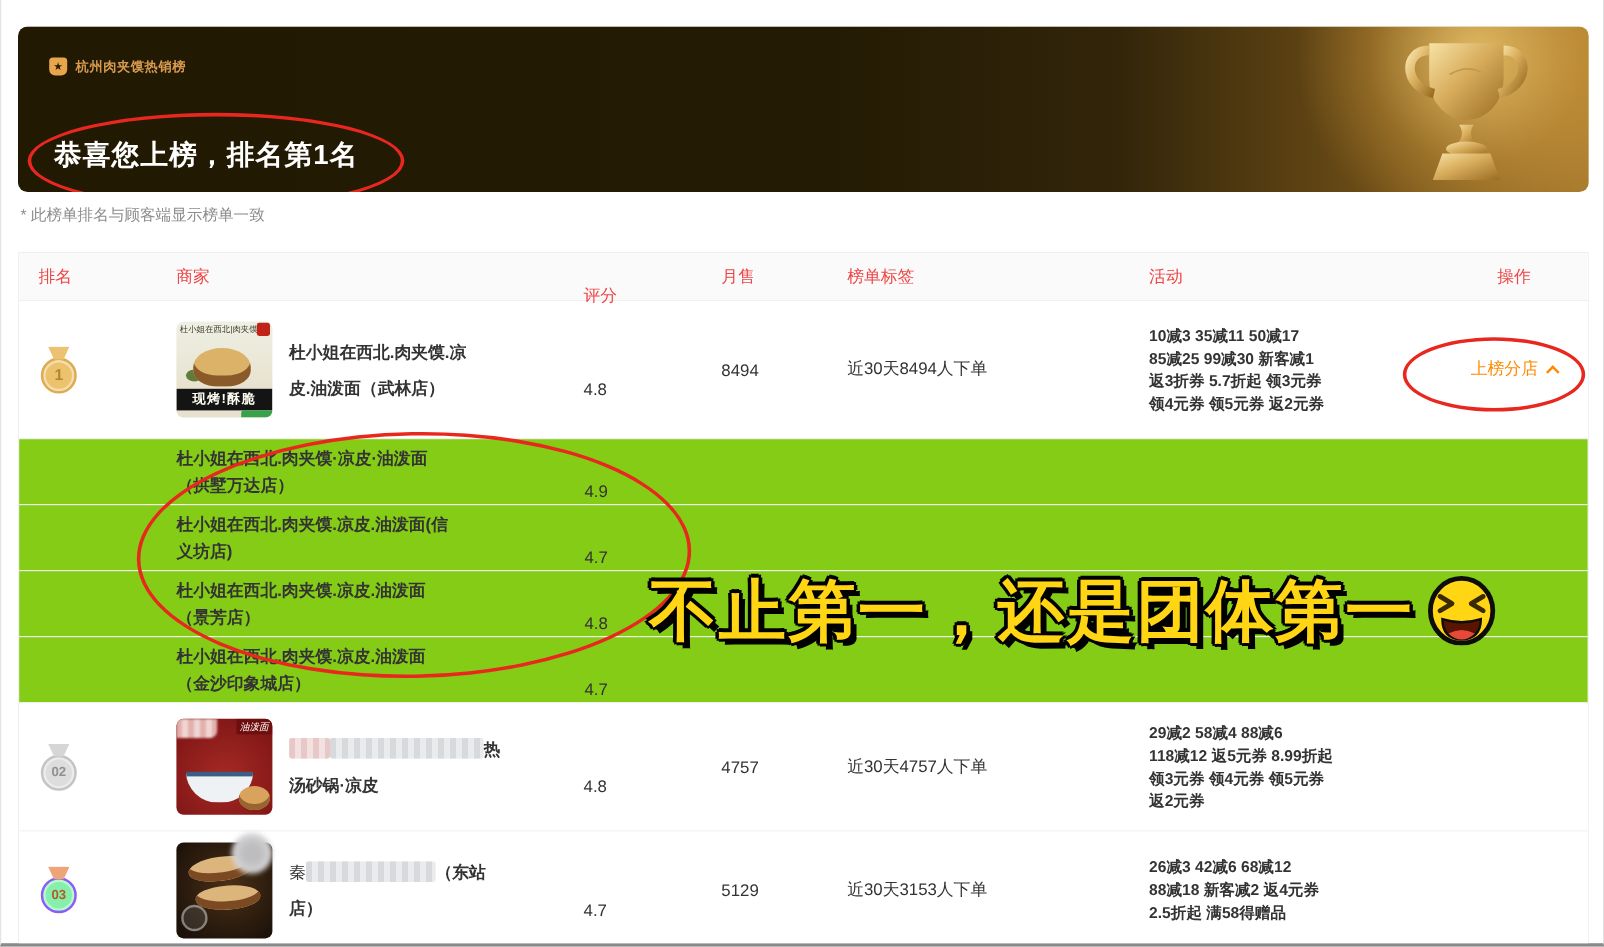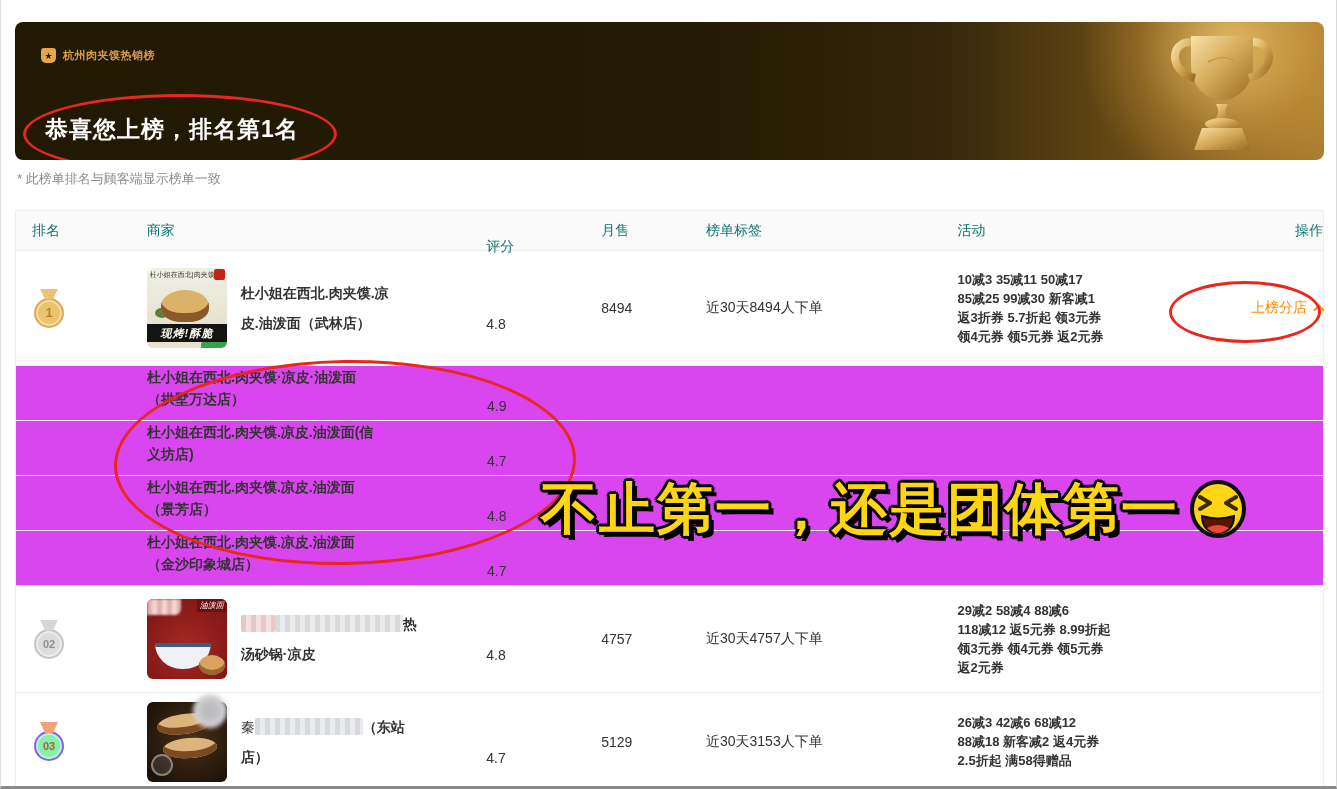--- a/index.html
+++ b/index.html
@@ -26,23 +26,23 @@
   .e1 { left:8px;   top:72px;  width:314px; height:80px; }
   .e2 { left:1168px; top:281px; width:152px; height:62px; }
   .e3 { left:113px; top:360px; width:462px; height:205px; transform:rotate(-1deg); }
 
   
   .note { position:absolute; left:16px; top:170px; font-size:13px; color:#8c8c8c; }
 
   
   .board { position:absolute; left:14px; top:210px; width:1309px; border:1px solid #efefef; border-bottom:none; }
   .trow { display:flex; align-items:center; padding-left:16px; background:#fff; border-bottom:1px solid #efefef; }
-  .thead { height:40px; background:#fafafa; font-size:14px; color:#0f766e; }
+  .thead { height:40px; background:#fafafa; font-size:14px; color:#ef4444; }
   .c-rank{ width:115px; } .c-merch{ width:340px; } .c-rate{ width:115px;margin-top:32px; } .c-month{ width:105px; }
-  .c-tag{ width:252px; } .c-act{ width:243px; } .c-op{ width:123px; text-align:right; }
+  .c-tag{ width:252px; } .c-act{ width:243px; } .c-op{ width:123px; text-align:center; }
   .main-row { height:115px; font-size:14px; }
   .preline { white-space:pre-line;font-weight:bold; }
   .merch-inner { display:flex; align-items:center; position:relative; }
   .shop-name { width:236px; line-height:30px; }
   .acts { font-size:13px; line-height:19px; color:#333; }
   .op-link { color:#ff8a00; font-size:14px; cursor:pointer; display:inline-flex; align-items:center; }
   .chev-up { display:inline-block; width:8px; height:8px; border-left:2px solid #ff8a00; border-top:2px solid #ff8a00;
              transform:rotate(45deg); margin-left:8px; margin-top:4px; }
 
   
@@ -56,21 +56,21 @@
 
   
   .shop-img { width:80px; height:80px; border-radius:6px; margin-right:14px; position:relative; overflow:hidden; flex:none; }
   .img1 { background:linear-gradient(180deg,#eef0e4 0%, #e7e2cf 70%); }
   .img1 .top-txt { position:absolute; left:3px; top:2px; font-size:7px; color:#3d3a2c; white-space:nowrap; }
   .img1 .red-sq { position:absolute; right:2px; top:1px; width:11px; height:11px; background:#c02318; border-radius:2px; }
   .img1 .bun { position:absolute; left:14px; top:22px; width:48px; height:32px; background:#dcb269;
                border-radius:50% 50% 42% 42%; box-shadow:inset 0 -9px 0 #8a5a2b; }
   .img1 .leaf { position:absolute; left:8px; top:40px; width:14px; height:10px; background:#5f7d3a; border-radius:50%; }
   .img1 .strip { position:absolute; left:0; bottom:6px; width:100%; height:18px; background:#141414;
-                 color:#fffef2; font-size:11px; font-weight:bold; font-style:italic; text-align:center; line-height:18px; letter-spacing:1px;}
+                 color:#fffef2; font-size:11px; font-weight:bold; text-align:center; line-height:18px; letter-spacing:1px;}
   .img1 .green-tag { position:absolute; right:0; bottom:0; width:26px; height:6px; background:#37a24a; border-radius:2px 0 0 0; }
   .img2 { background:radial-gradient(circle at 50% 60%, #a52a24, #821717 80%);font-style:italic; }
   .img2 .banner-r { position:absolute; right:0; top:0; height:13px; padding:0 3px; background:#6e0f0e; color:#fff; font-size:8px; line-height:13px; }
   .img2 .pink-blur { position:absolute; left:0; top:0; width:34px; height:16px; border-radius:0 0 6px 0;
       background:repeating-linear-gradient(90deg,#e3b0ac 0 5px,#f0d6d3 5px 10px); filter:blur(1px); }
   .img2 .bowl { position:absolute; left:8px; bottom:10px; width:56px; height:26px; background:#eef2f4;
       border-radius:0 0 48% 48%/0 0 100% 100%; border-top:4px solid #3e5d86; }
   .img2 .bread { position:absolute; right:2px; bottom:4px; width:26px; height:20px; background:#d9a35e; border-radius:50%;
       box-shadow:inset 0 -5px 0 #966530; }
   .img3 { background:radial-gradient(circle at 55% 45%, #4a3018, #1d1209 85%); }
@@ -82,21 +82,21 @@
       border:2px solid rgba(200,200,200,.55); background:rgba(120,120,120,.25); }
 
   
   .mosaic { display:inline-block; height:17px; vertical-align:-3px; border-radius:2px; filter:blur(.6px);
       background:repeating-linear-gradient(90deg,#ccd0d4 0 5px,#e9ebed 5px 10px); box-shadow:inset 0 0 0 30px rgba(235,236,238,.35);}
   .mosaic.pink { background:repeating-linear-gradient(90deg,#e6b6b2 0 5px,#f4dedb 5px 10px); }
   .blur-circle { position:absolute; left:46px; top:-8px; width:34px; height:34px; border-radius:50%;
       background:radial-gradient(circle,#bdbdbf 30%, #d9d9db 70%, rgba(220,220,222,0)); filter:blur(2px); z-index:5; }
 
   
-  .subrow { display:flex; height:55px; padding-left:131px; background:#d946ef;
+  .subrow { display:flex; align-items:center; height:55px; padding-left:131px; background:#84cc16;
             border-bottom:1px solid #efefef; font-size:14px; }
   .branch-name { width:340px; line-height:22px; }
   .row2 { height:107px; } .row3 { height:97px; border-bottom:none; }
 
   
   .caption { position:absolute; left:540px; top:480px; z-index:40; display:flex; align-items:center; gap:10px; }
   .caption-text { font-size:56px; font-weight:900; color:#ffd514; letter-spacing:2px; line-height:1;
      text-shadow:3px 0 0 #000,-3px 0 0 #000,0 3px 0 #000,0 -3px 0 #000,2px 2px 0 #000,-2px 2px 0 #000,2px -2px 0 #000,-2px -2px 0 #000,5px 5px 0 #000; }
 </style>
 </head>

